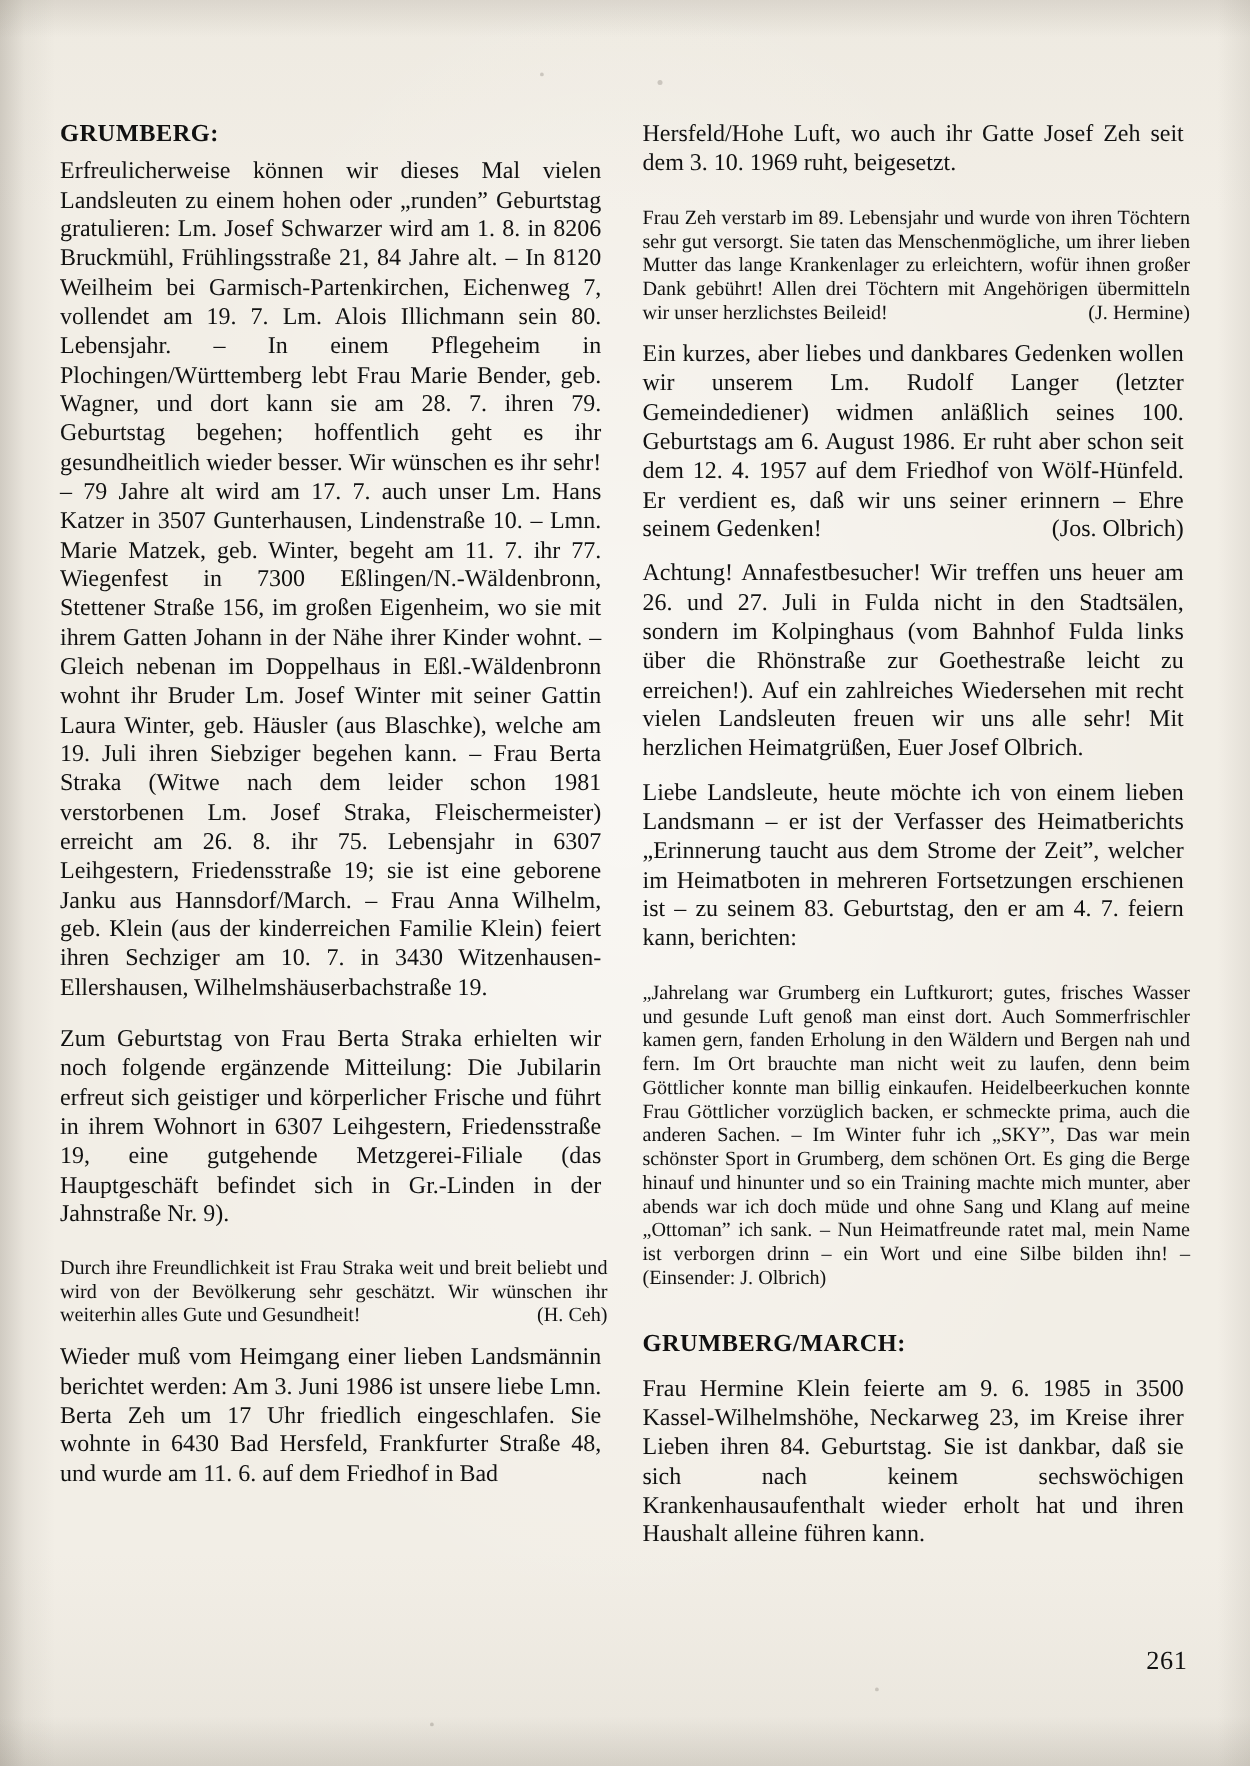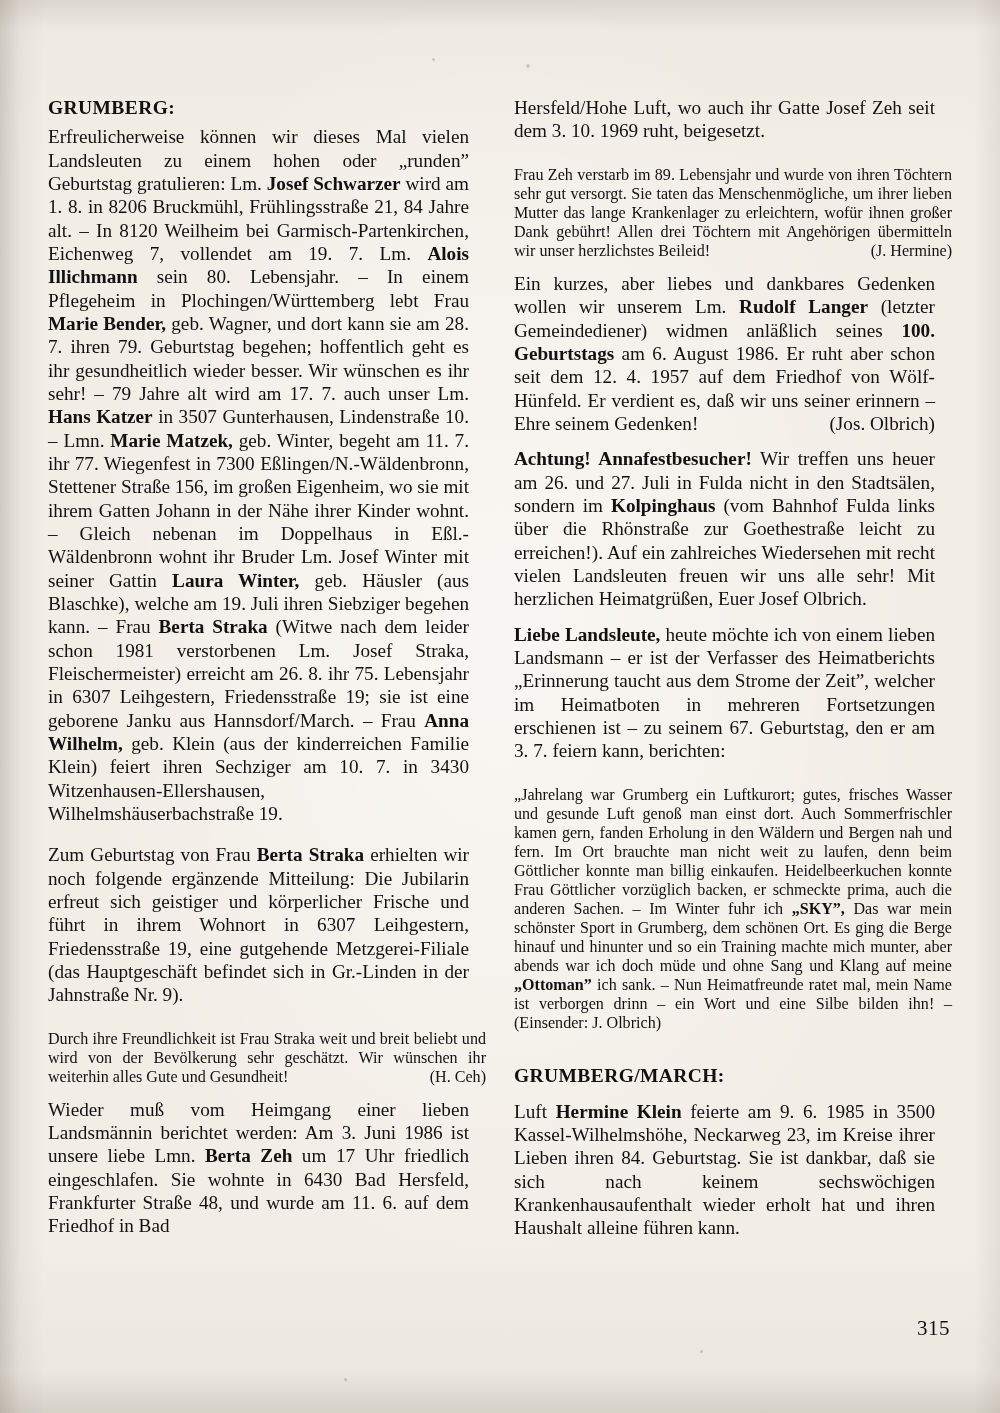--- a/index.html
+++ b/index.html
@@ -71,31 +71,31 @@
     letter-spacing: 0.4px;
     margin: 0 0 6px 0;
     line-height: 1.2;
   }
 
   p.big {
     font-size: 19.2px;
     line-height: 1.215;
     text-align: justify;
     text-justify: inter-word;
-    margin: 0 17px 2px 0;
+    margin: 0 5px 2px 0;
     hyphens: manual;
   }
   p.small {
     font-size: 16.1px;
     line-height: 1.185;
     text-align: justify;
     text-justify: inter-word;
     margin: 14px 0 2px 0;
   }
-  b, strong { font-weight: bold; }
+  b, strong { font-weight: normal; }
 
   .spacer-6 { height: 6px; }
   .spacer-10 { height: 10px; }
   .spacer-30 { height: 30px; }
 
   .page-number {
     position: absolute;
     right: 50px;
     bottom: 72px;
     font-size: 21px;
@@ -171,31 +171,31 @@
 
       <p class="big"><span>Ein kurzes, aber liebes und dankbares Gedenken wollen wir unserem Lm. </span><b>Rudolf Langer</b><span> (letzter Gemeindediener) widmen anläßlich seines </span><b>100. Geburtstags</b><span> am 6. August 1986. Er ruht aber schon seit dem 12. 4. 1957 auf dem Friedhof von Wölf-Hünfeld. Er verdient es, daß wir uns seiner erinnern – Ehre seinem Gedenken!</span> <span class="signature">(Jos. Olbrich)</span></p>
       <div class="clear"></div>
 
       <div class="spacer-10"></div>
 
       <p class="big"><b>Achtung! Annafestbesucher!</b><span> Wir treffen uns heuer am 26. und 27. Juli in Fulda nicht in den Stadtsälen, sondern im </span><b>Kolpinghaus</b><span> (vom Bahnhof Fulda links über die Rhönstraße zur Goethestraße leicht zu erreichen!). Auf ein zahlreiches Wiedersehen mit recht vielen Landsleuten freuen wir uns alle sehr! Mit herzlichen Heimatgrüßen, Euer Josef Olbrich.</span></p>
 
       <div class="spacer-10"></div>
 
-      <p class="big"><b>Liebe Landsleute,</b><span> heute möchte ich von einem lieben Landsmann – er ist der Verfasser des Heimatberichts „Erinnerung taucht aus dem Strome der Zeit”, welcher im Heimatboten in mehreren Fortsetzungen erschienen ist – zu seinem 67. Geburtstag, den er am 3. 7. feiern kann, berichten:</span></p>
+      <p class="big"><b>Liebe Landsleute,</b><span> heute möchte ich von einem lieben Landsmann – er ist der Verfasser des Heimatberichts „Erinnerung taucht aus dem Strome der Zeit”, welcher im Heimatboten in mehreren Fortsetzungen erschienen ist – zu seinem 83. Geburtstag, den er am 4. 7. feiern kann, berichten:</span></p>
 
       <div class="spacer-6"></div>
 
       <p class="small"><span>„Jahrelang war Grumberg ein Luftkurort; gutes, frisches Wasser und gesunde Luft genoß man einst dort. Auch Sommerfrischler kamen gern, fanden Erholung in den Wäldern und Bergen nah und fern. Im Ort brauchte man nicht weit zu laufen, denn beim Göttlicher konnte man billig einkaufen. Heidelbeerkuchen konnte Frau Göttlicher vorzüglich backen, er schmeckte prima, auch die anderen Sachen. – Im Winter fuhr ich </span><b>„SKY”,</b><span> Das war mein schönster Sport in Grumberg, dem schönen Ort. Es ging die Berge hinauf und hinunter und so ein Training machte mich munter, aber abends war ich doch müde und ohne Sang und Klang auf meine </span><b>„Ottoman”</b><span> ich sank. – Nun Heimatfreunde ratet mal, mein Name ist verborgen drinn – ein Wort und eine Silbe bilden ihn! – (Einsender: J. Olbrich)</span></p>
 
       <div class="spacer-30"></div>
 
       <h2 class="section-head">GRUMBERG/MARCH:</h2>
 
       <div class="spacer-6"></div>
 
-      <p class="big"><span>Luft </span><b>Hermine Klein</b><span> feierte am 9. 6. 1985 in 3500 Kassel-Wilhelmshöhe, Neckarweg 23, im Kreise ihrer Lieben ihren 84. Geburtstag. Sie ist dankbar, daß sie sich nach keinem sechswöchigen Krankenhausaufenthalt wieder erholt hat und ihren Haushalt alleine führen kann.</span></p>
+      <p class="big"><span>Frau </span><b>Hermine Klein</b><span> feierte am 9. 6. 1985 in 3500 Kassel-Wilhelmshöhe, Neckarweg 23, im Kreise ihrer Lieben ihren 84. Geburtstag. Sie ist dankbar, daß sie sich nach keinem sechswöchigen Krankenhausaufenthalt wieder erholt hat und ihren Haushalt alleine führen kann.</span></p>
 
     </div>
   </div>
 </div>
 
-<div class="page-number">315</div>
+<div class="page-number">261</div>
 
 </body></html>

